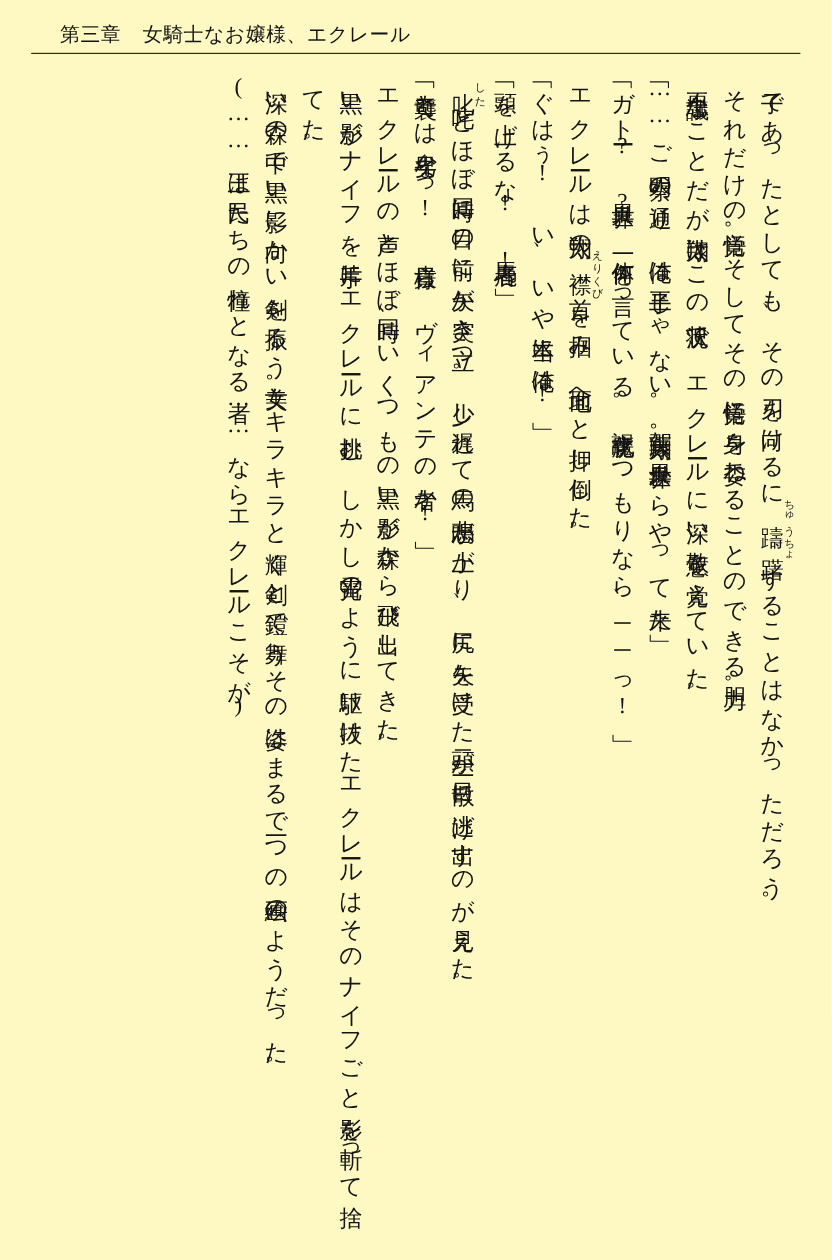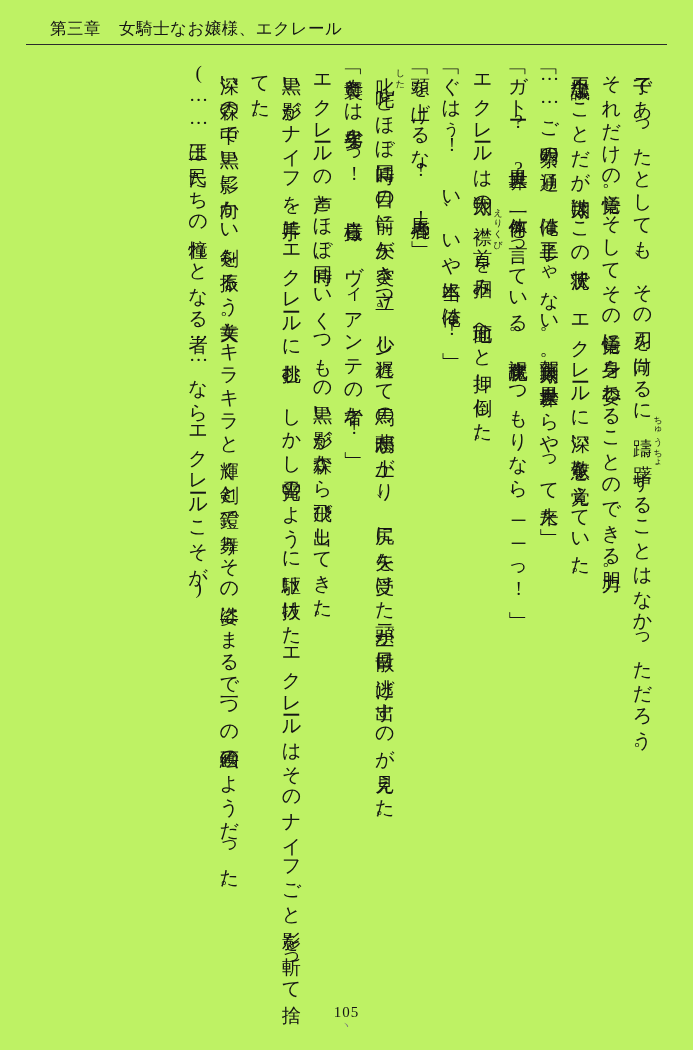--- a/index.html
+++ b/index.html
@@ -14,21 +14,21 @@
     color: #141414;
     position: relative;
     overflow: hidden;
   }
 
   #page {
     position: relative;
     width: 693px;
     height: 1050px;
     box-sizing: border-box;
-    background: #bef264;
+    background: #fef9c3;
   }
 
   
   #header {
     position: absolute;
     top: 14px;
     left: 50px;
     right: 50px;
     height: 30px;
     display: flex;
@@ -136,18 +136,14 @@
       <p><span>「頭を上げるな!　馬鹿者!」</span></p>
       <p><span>叱<ruby>咤<rt>した</rt></ruby>とほぼ同時に目の前に矢が突き立つ。少し遅れて馬の悲鳴が上がり、尻に矢を受けた二頭が一目散に逃げ出すのが見えた。</span></p>
       <p><span>「奇襲とは卑劣なっ!　貴様ら、ヴィアンテの者か!」</span></p>
       <p><span>エクレールの声とほぼ同時、いくつもの黒い影が森から飛び出してきた。</span></p>
       <p><span>黒い影がナイフを片手にエクレールに挑む。しかし雷光のように駆け抜けたエクレールはそのナイフごと影を斬って捨てた。</span></p>
       <p><span>深い森の中で黒い影に向かい剣を振るう美女。キラキラと輝く剣と鎧で舞うその姿はまるで一つの絵画のようだった。</span></p>
       <p><span>(……王は民たちの憧れとなる者……ならエクレールこそが)</span></p>
     </div>
   </div>
 
-  <div id="footer">
-    <span class="pageno">105</span>
-    <span class="footmark">ヽ</span>
-  </div>
 
 </div>
 
 </body></html>

